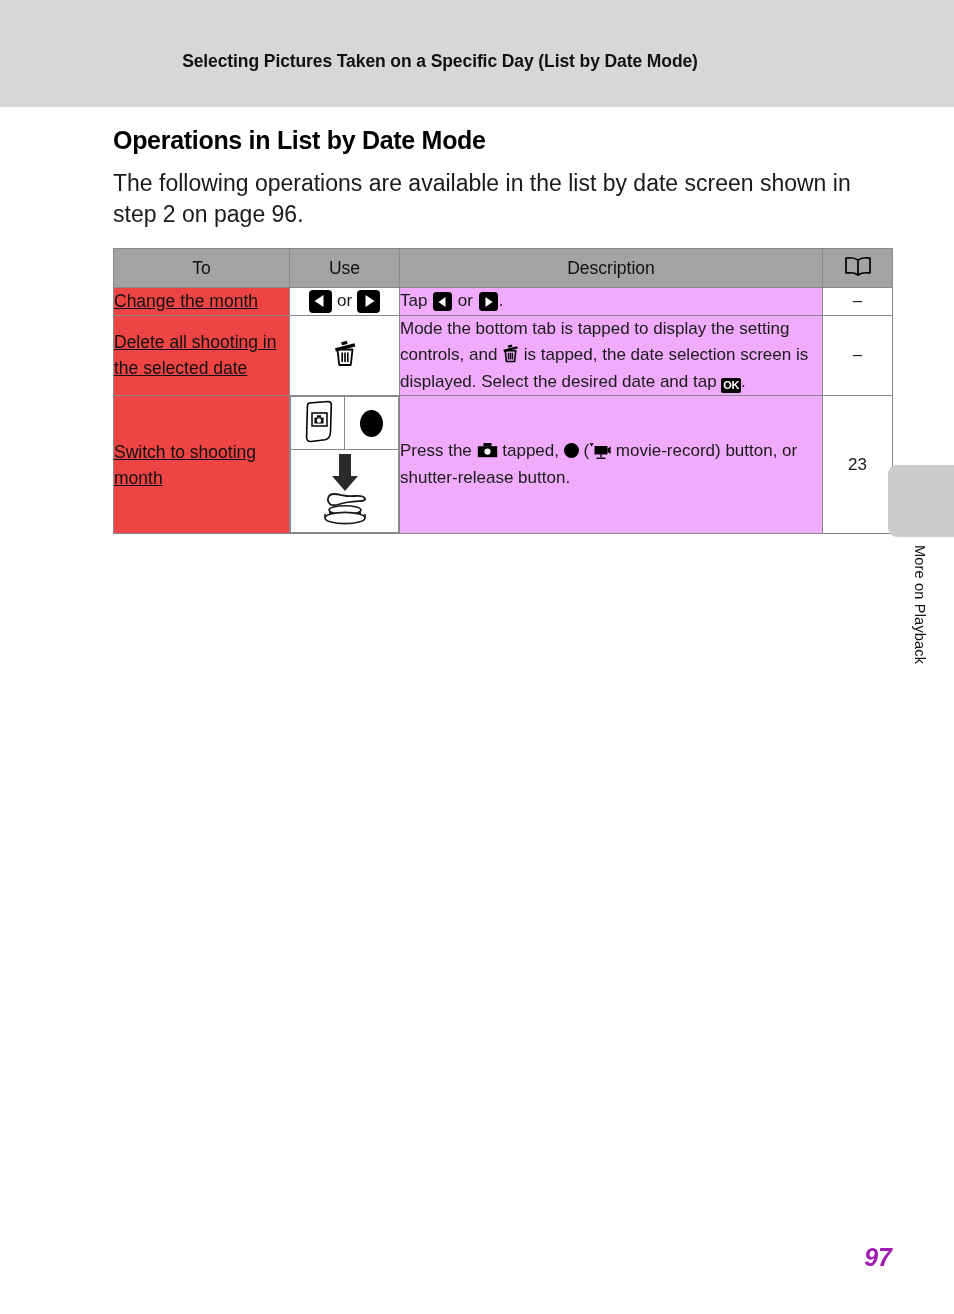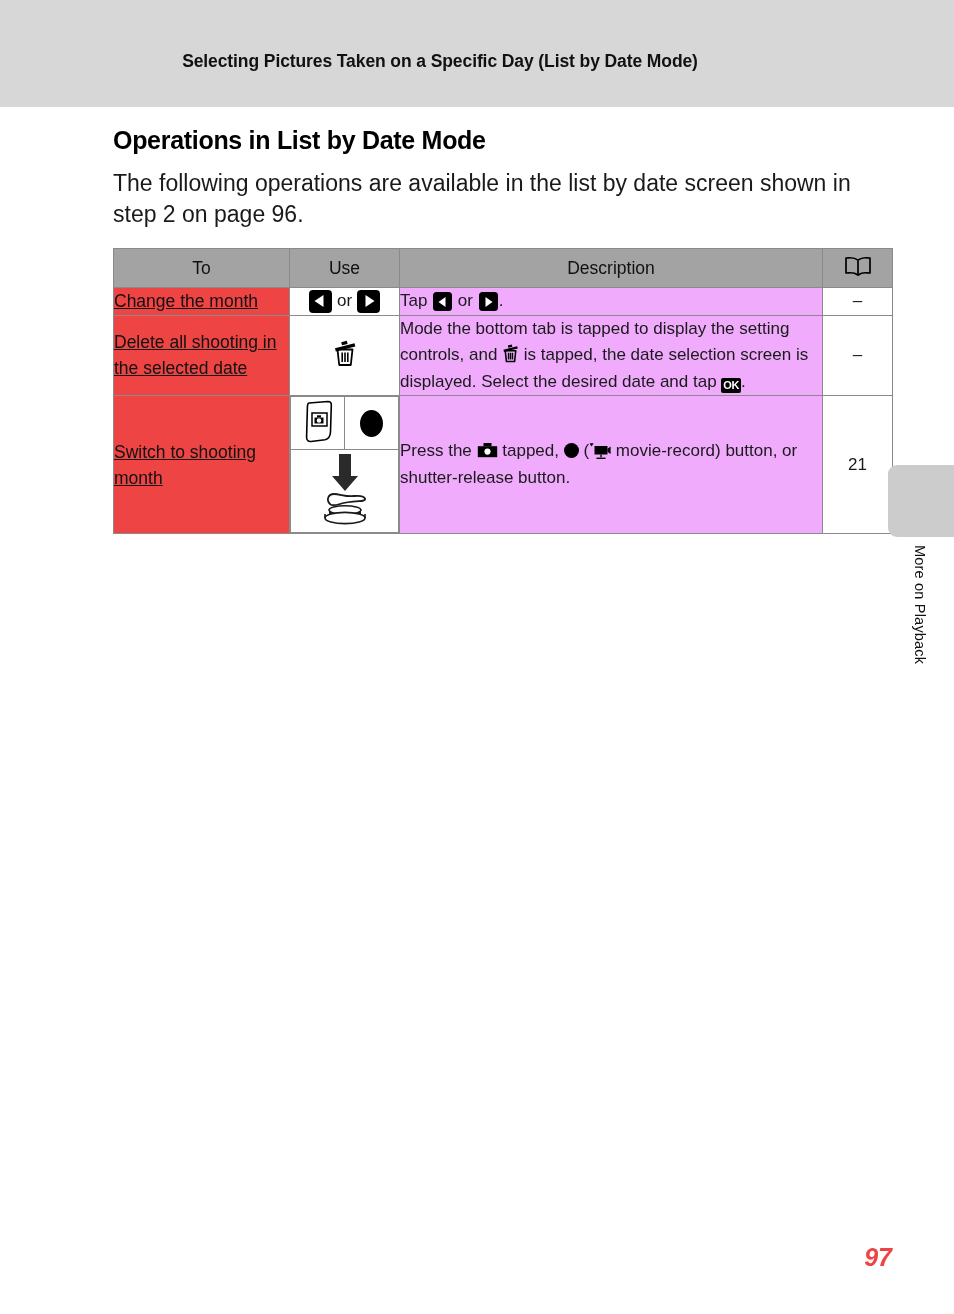--- a/index.html
+++ b/index.html
@@ -238,21 +238,21 @@
   }
 
   
   #page-number {
     position: absolute;
     right: 62px;
     bottom: 42px;
     font-size: 25px;
     font-weight: bold;
     font-style: italic;
-    color: #ef4444;
+    color: #a21caf;
   }
 </style>
 </head>
 <body>
 
 <div id="header-band">
   <div id="header-title">Selecting Pictures Taken on a Specific Day (List by Date Mode)</div>
 </div>
 
 <div id="content">
@@ -373,21 +373,21 @@
               <path d="M6.5 1 L14.5 1 L14.5 4.2 L6.5 4.2 Z" fill="#000"></path>
               <circle cx="10.5" cy="9.6" r="3.1" fill="#fff"></circle>
             </svg></span><span> tapped, </span><span class="ic record-dot inline"></span><span> (</span><span class="ic"><svg class="movie-glyph" viewBox="0 0 22 17" xmlns="http://www.w3.org/2000/svg">
               <path d="M0.5 1.2 L4.6 1.2 L2.6 4.4 Z" fill="#000"></path>
               <path d="M5.5 4 L18.5 4 L18.5 12.5 L5.5 12.5 Z" fill="#000"></path>
               <path d="M18.5 6.8 L21.6 4.6 L21.6 11.9 L18.5 9.7 Z" fill="#000"></path>
               <path d="M12 12.5 L12 15.2" stroke="#000" stroke-width="1.4"></path>
               <path d="M7.5 16.4 L16.5 16.4" stroke="#000" stroke-width="1.6"></path>
             </svg></span><span> movie-record) button, or shutter-release button.</span>
         </td>
-        <td class="cell-ref">21</td>
+        <td class="cell-ref">23</td>
       </tr>
 
     </tbody>
   </table>
 </div>
 
 <div id="side-tab"></div>
 <div id="side-tab-label">More on Playback</div>
 
 <div id="page-number">97</div>

